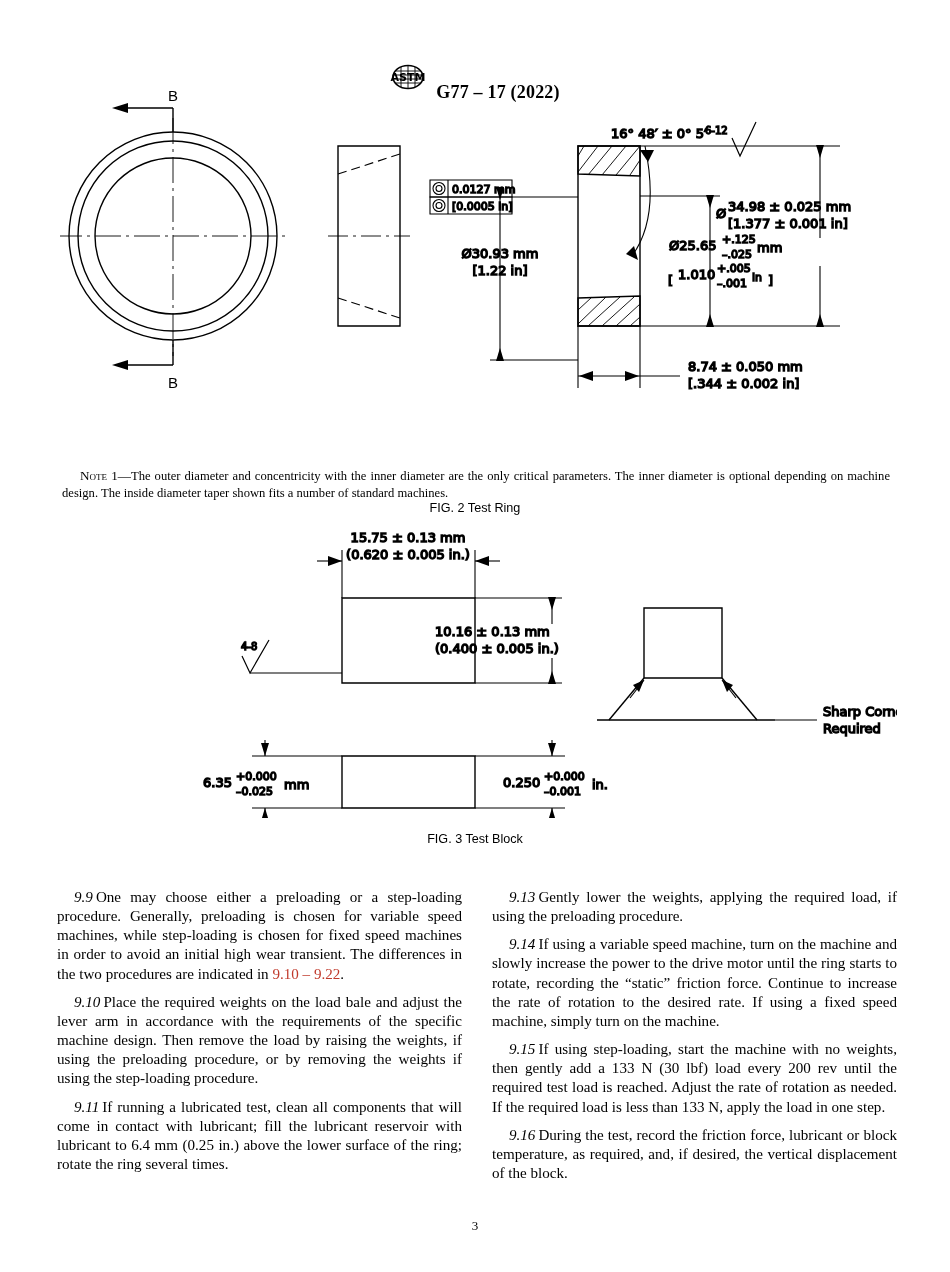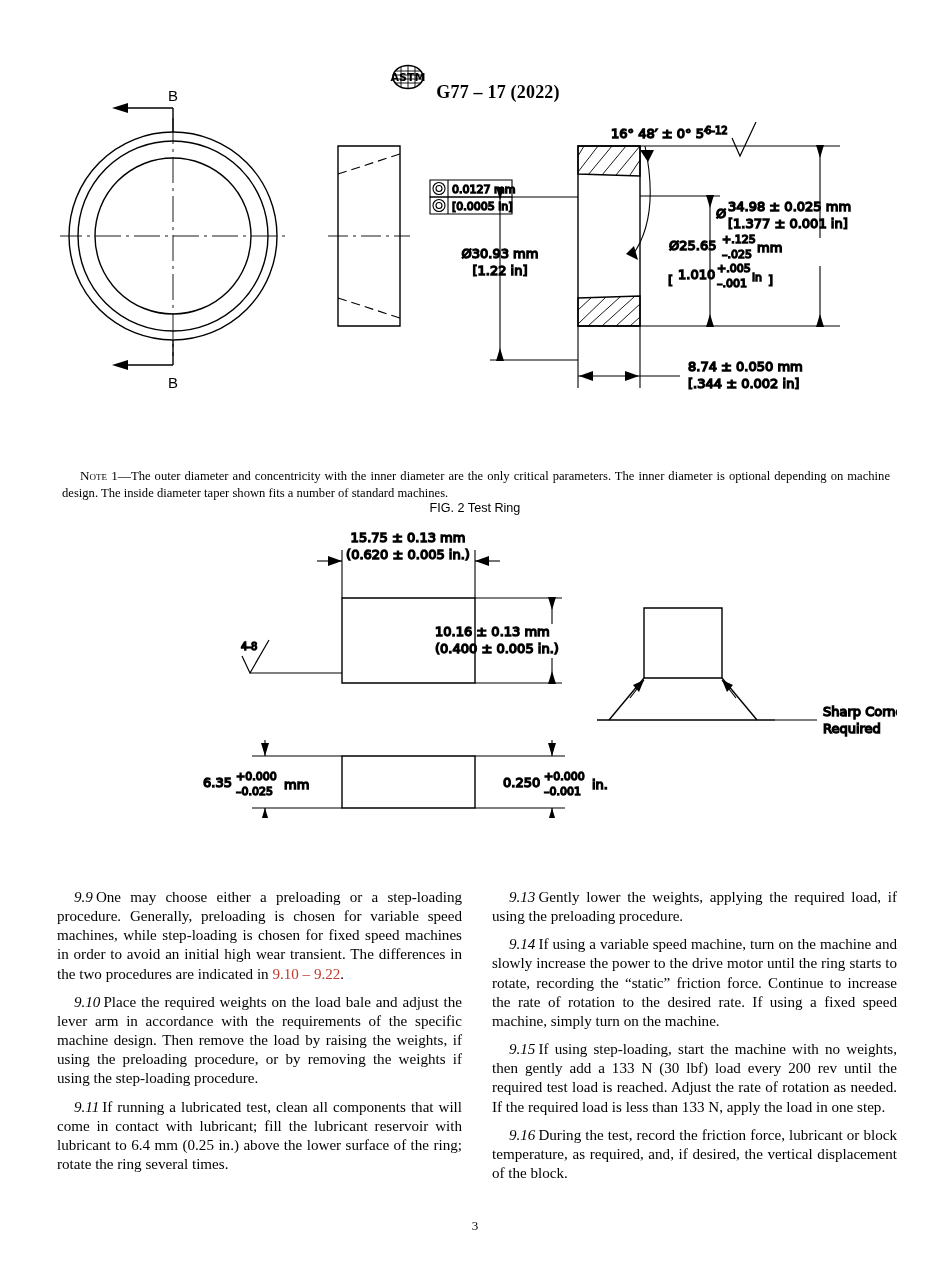--- a/index.html
+++ b/index.html
@@ -373,20 +373,21 @@
           <polygon points="355,280 351,293 359,293" fill="#000" stroke="none"></polygon>
         </g>
         <text class="dim" x="306" y="259">0.250</text>
         <text class="dim-sm" x="347" y="252">+0.000</text>
         <text class="dim-sm" x="347" y="267">–0.001</text>
         <text class="dim" x="395" y="261">in.</text>
       </g>
     </svg>
   </div>
 
+  <div class="fig-caption fig3-caption">FIG. 3 Test Block</div>
 
   <div class="columns">
     <div class="col">
       <p class="para">
         <span class="num">9.9</span><span>One may choose either a preloading or a step-loading procedure. Generally, preloading is chosen for variable speed machines, while step-loading is chosen for fixed speed machines in order to avoid an initial high wear transient. The differences in the two procedures are indicated in </span><span class="xref">9.10 – 9.22</span><span>.</span>
       </p>
       <p class="para">
         <span class="num">9.10</span><span>Place the required weights on the load bale and adjust the lever arm in accordance with the requirements of the specific machine design. Then remove the load by raising the weights, if using the preloading procedure, or by removing the weights if using the step-loading procedure.</span>
       </p>
       <p class="para">

